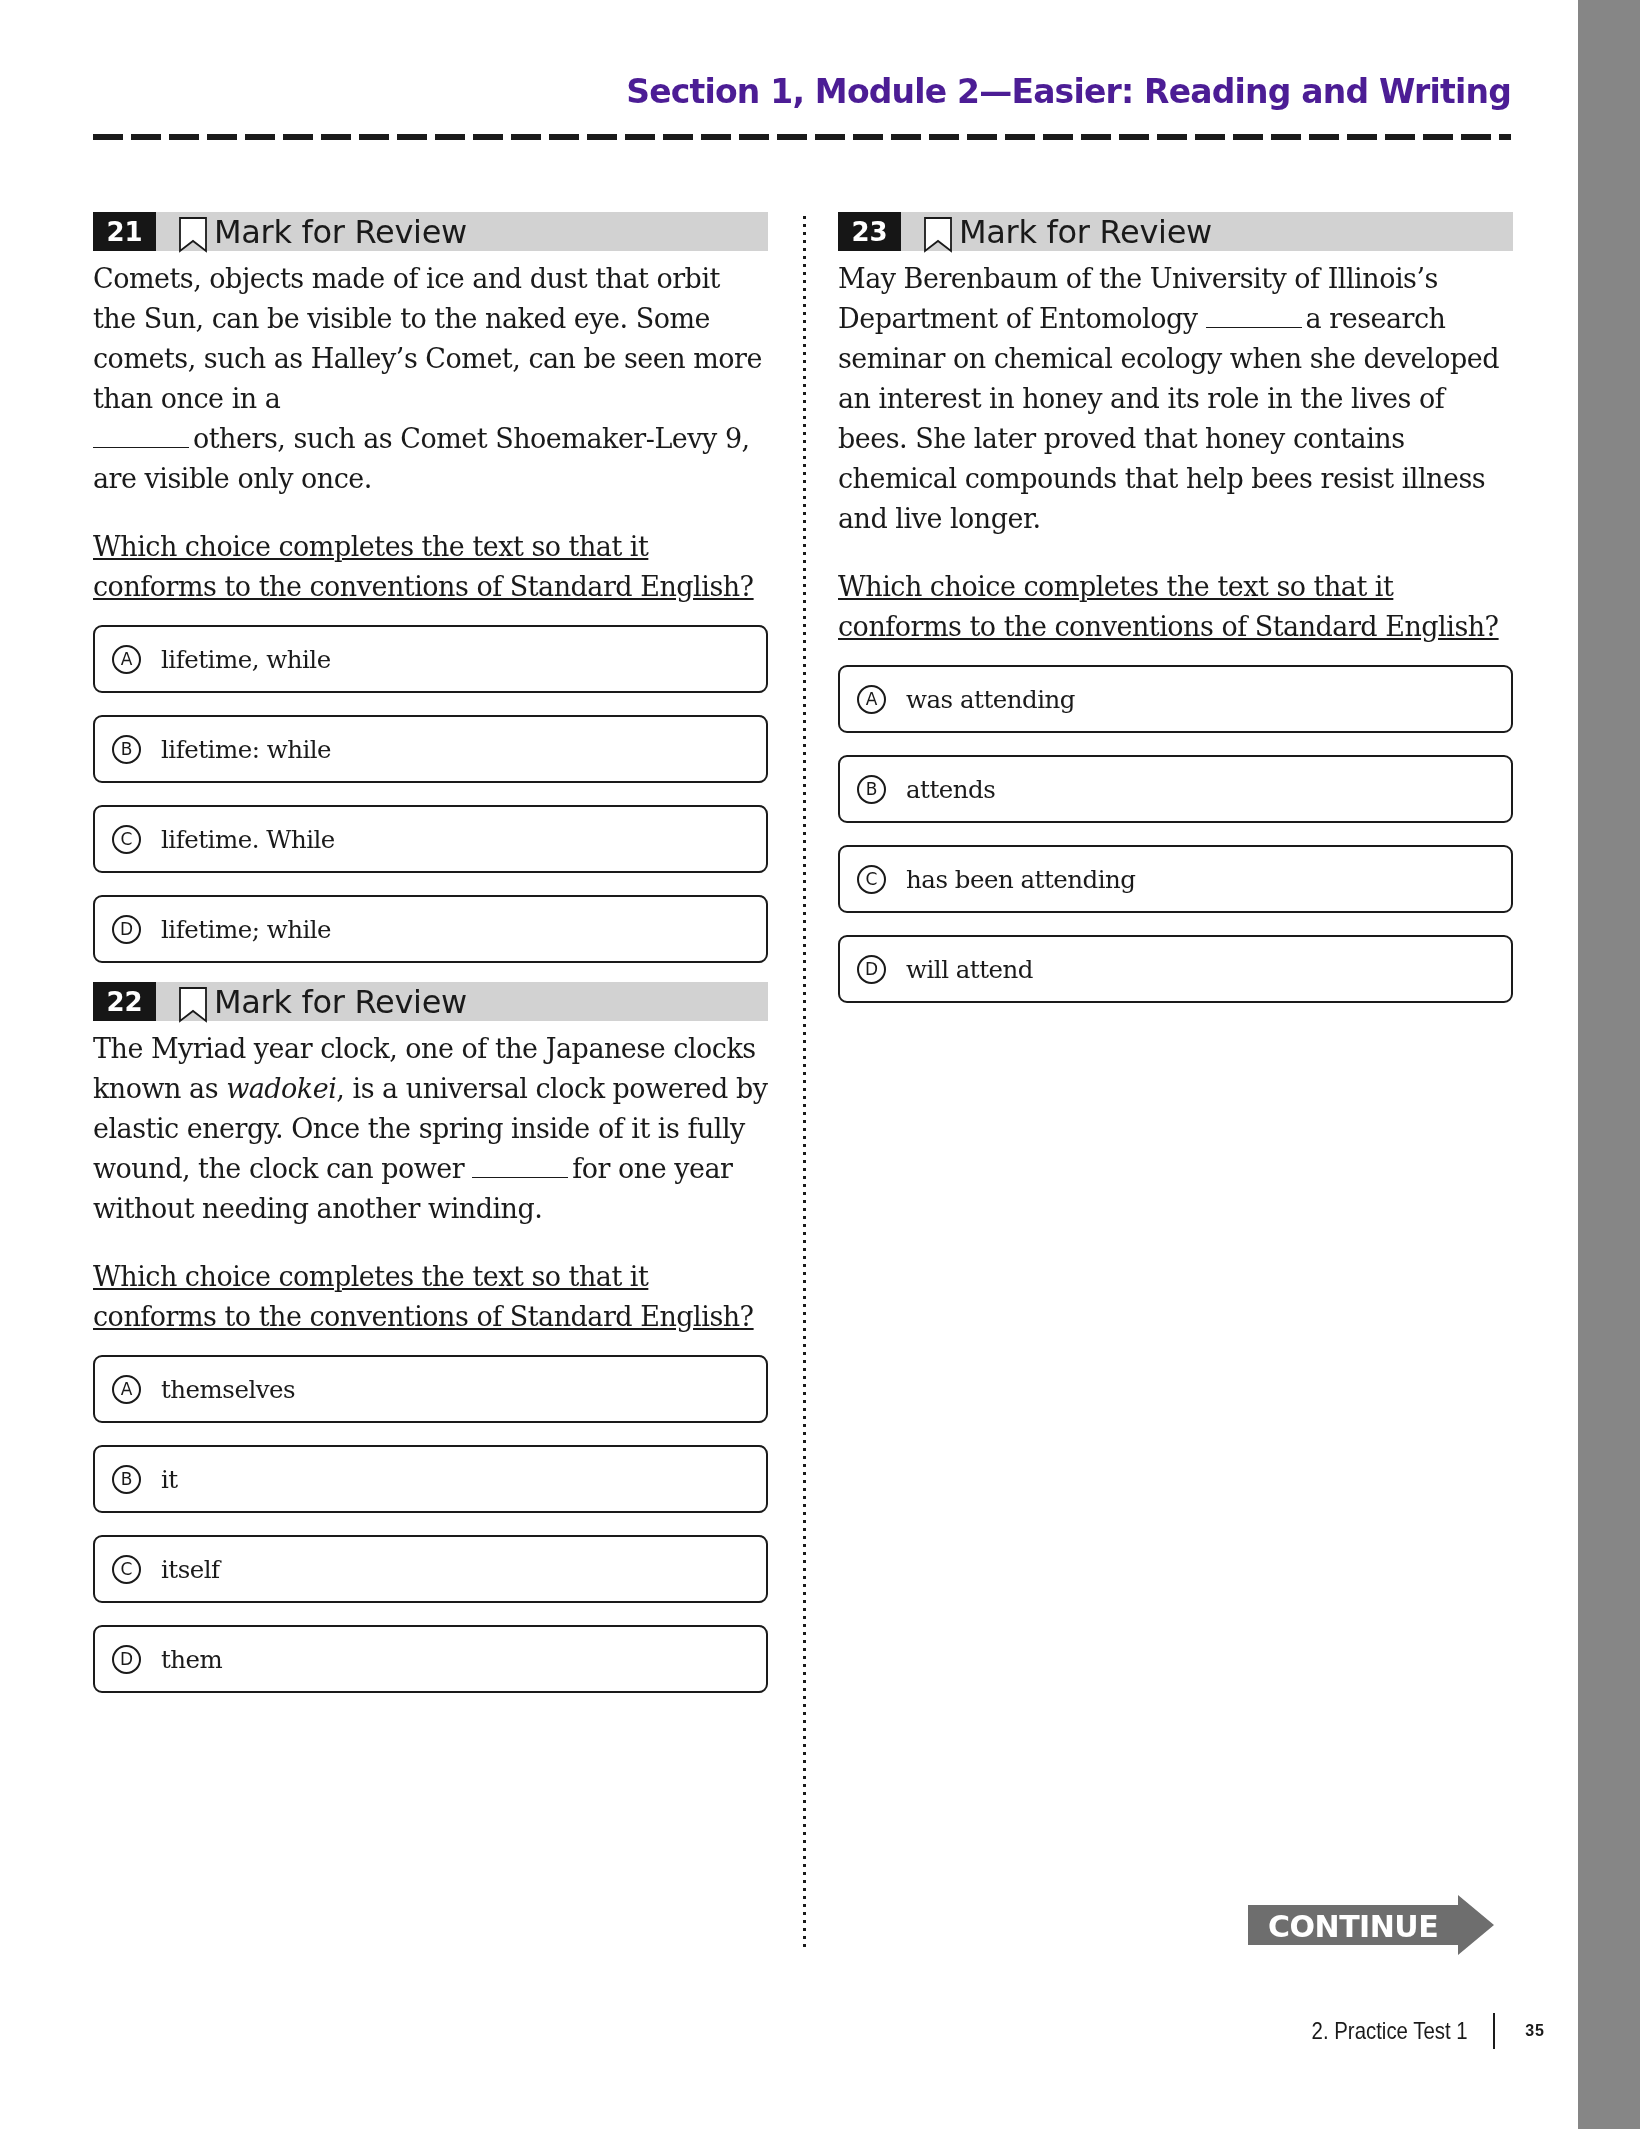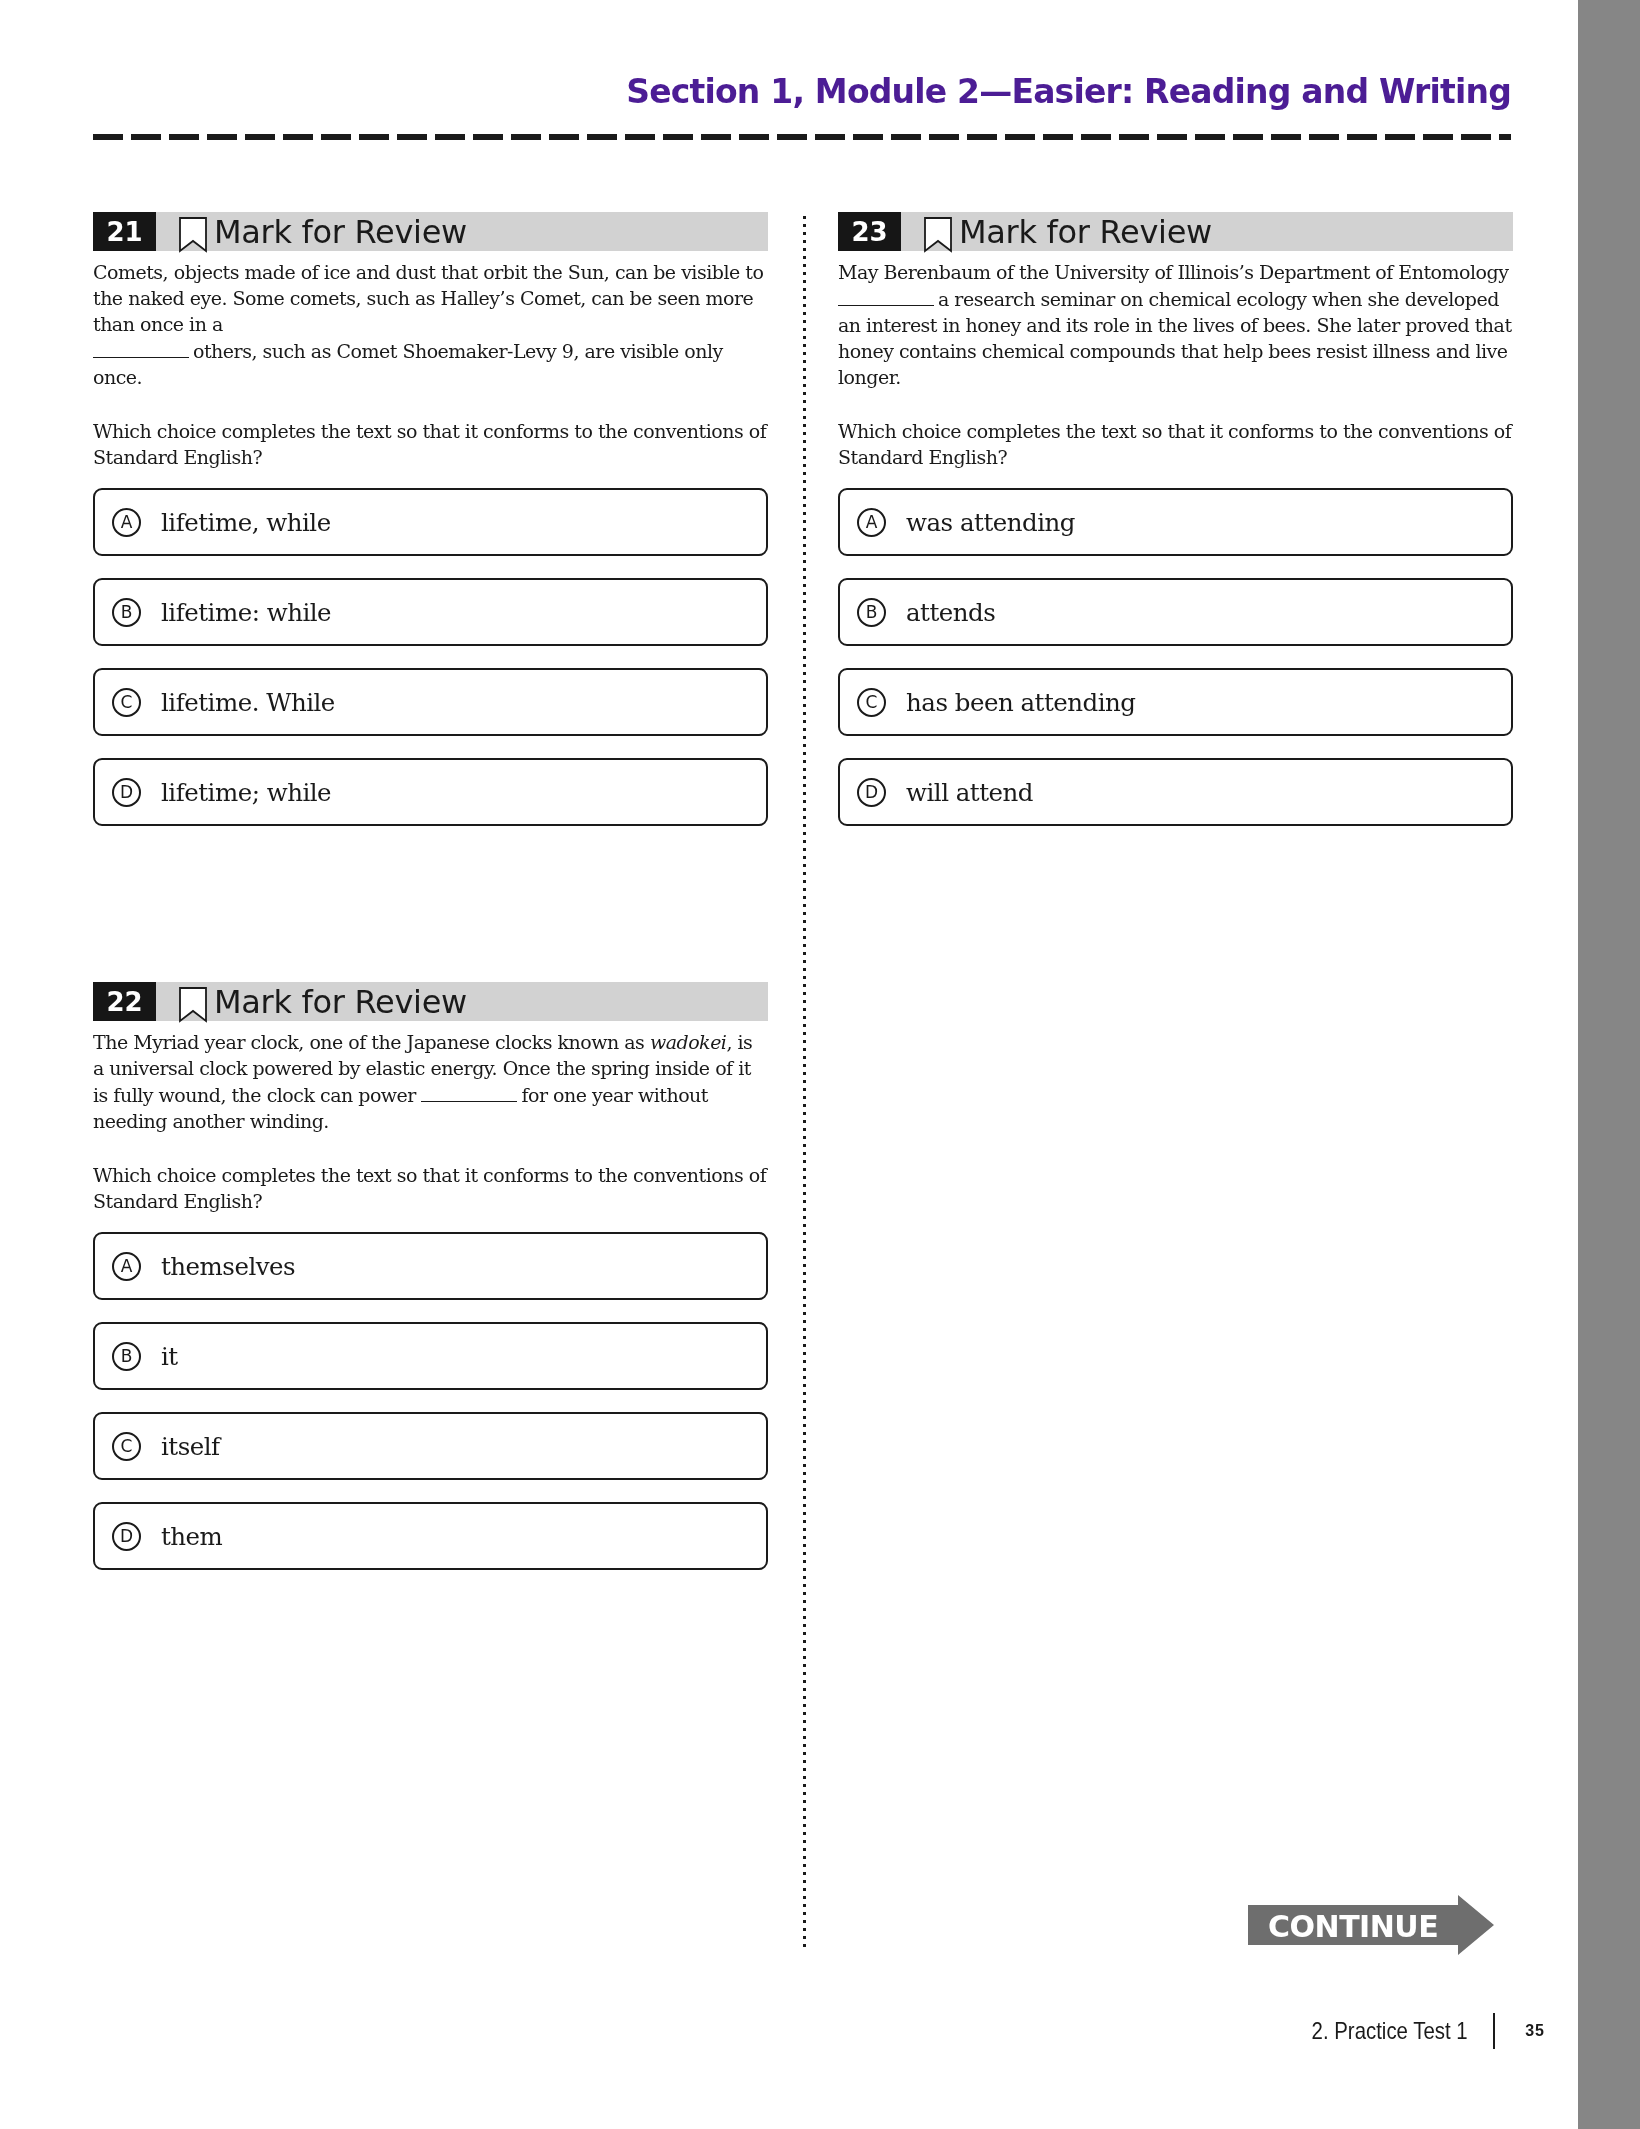--- a/index.html
+++ b/index.html
@@ -28,24 +28,24 @@
     width: 63px; background: #161616; color: #fff;
     font-family: "DejaVu Sans", sans-serif; font-weight: bold; font-size: 26px;
     display: flex; align-items: center; justify-content: center;
   }
   .bookmark { width: 30px; height: 36px; margin: 5px 6px 0 22px; }
   .mark-label {
     font-family: "DejaVu Sans", sans-serif; font-size: 32px; color: #1a1a1a;
     display: flex; align-items: center; letter-spacing: -0.3px;
   }
   .passage, .prompt {
-    font-size: 19px; line-height: 26px; margin: 8px 0 0 0; letter-spacing: -0.5px;
+    font-size: 27px; line-height: 40px; margin: 8px 0 0 0; letter-spacing: -0.5px;
     font-family: "DejaVu Serif", serif; color: #1a1a1a;
   }
-  .prompt { margin-top: 28px; }
+  .prompt { margin-top: 28px; text-decoration: underline; }
   .blank { display: inline-block; width: 96px; border-bottom: 1.5px solid #1a1a1a; height: 20px; vertical-align: baseline; margin-right: 4px;}
   .choices { margin-top: 18px; }
   .choice {
     height: 68px; border: 2.5px solid #1a1a1a; border-radius: 9px; box-sizing: border-box;
     display: flex; align-items: center; margin-bottom: 22px; background: #fff; cursor: pointer;
   }
   .choice-letter {
     width: 29px; height: 29px; border: 2px solid #1a1a1a; border-radius: 50%;
     box-sizing: border-box; margin-left: 17px; margin-right: 20px;
     display: flex; align-items: center; justify-content: center;

